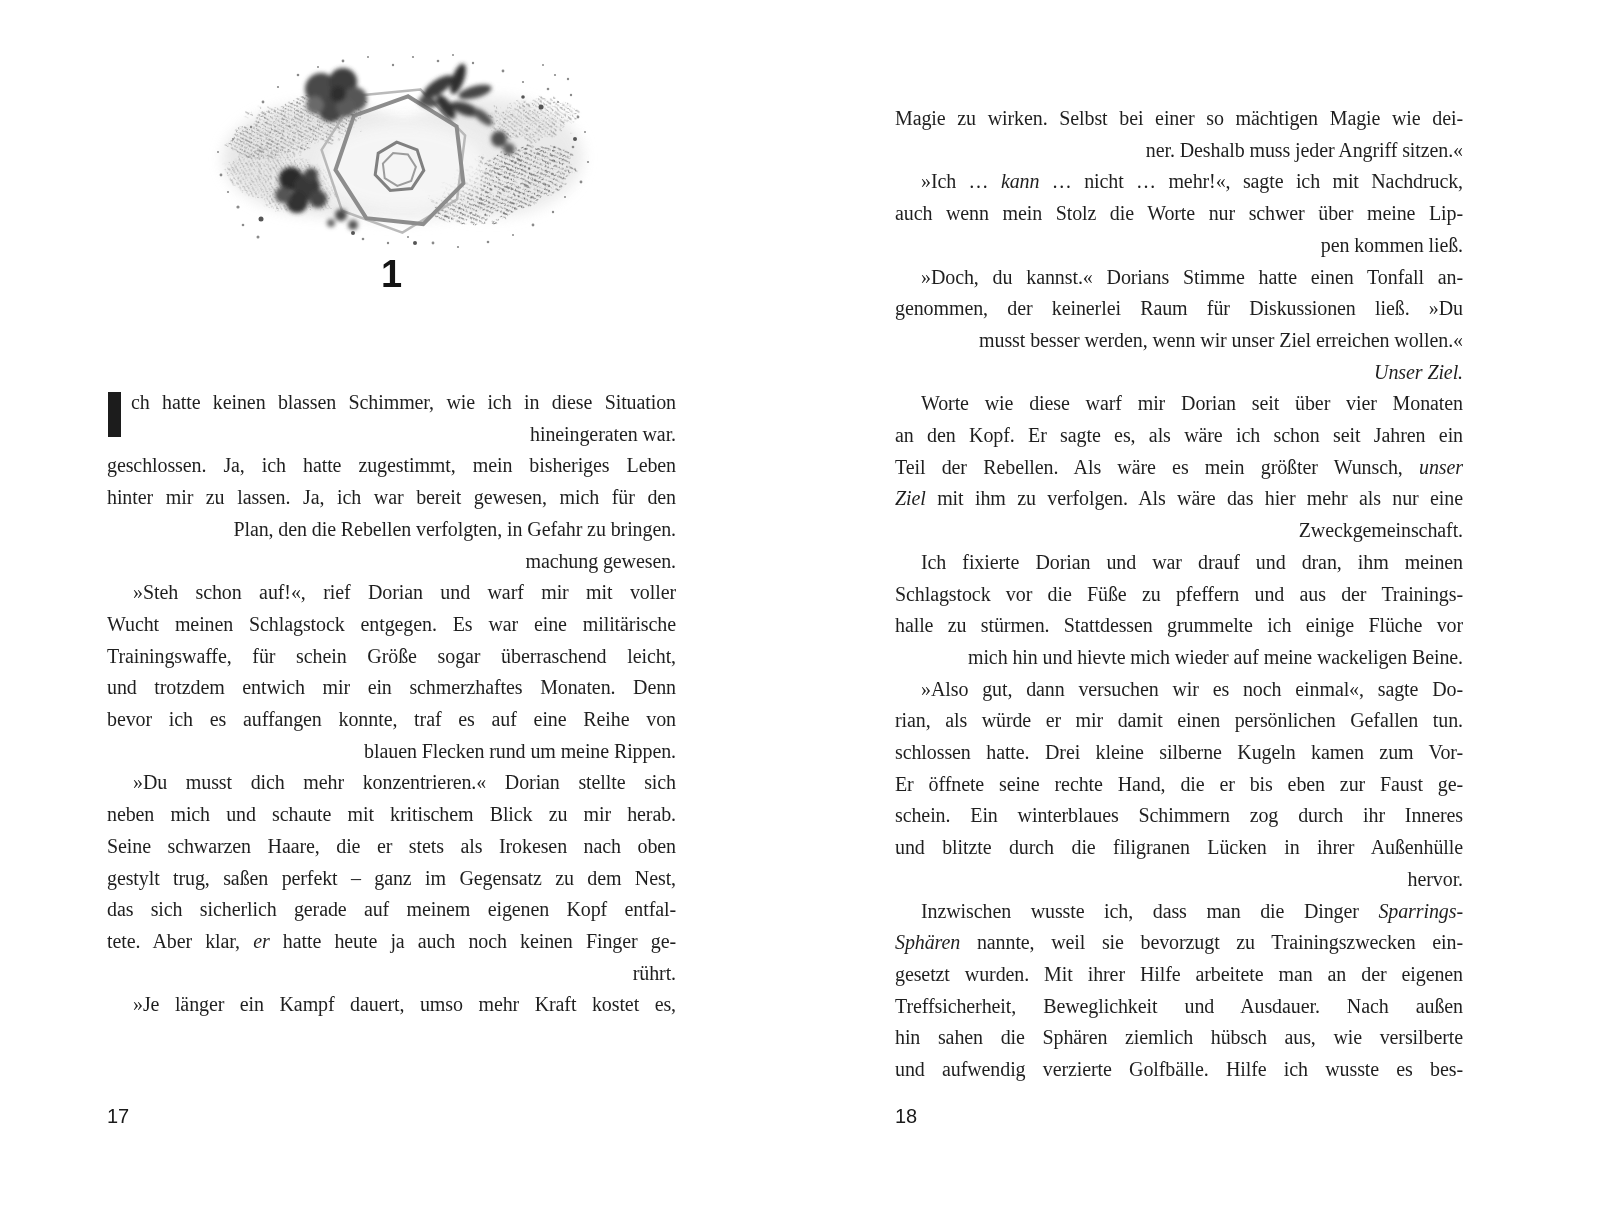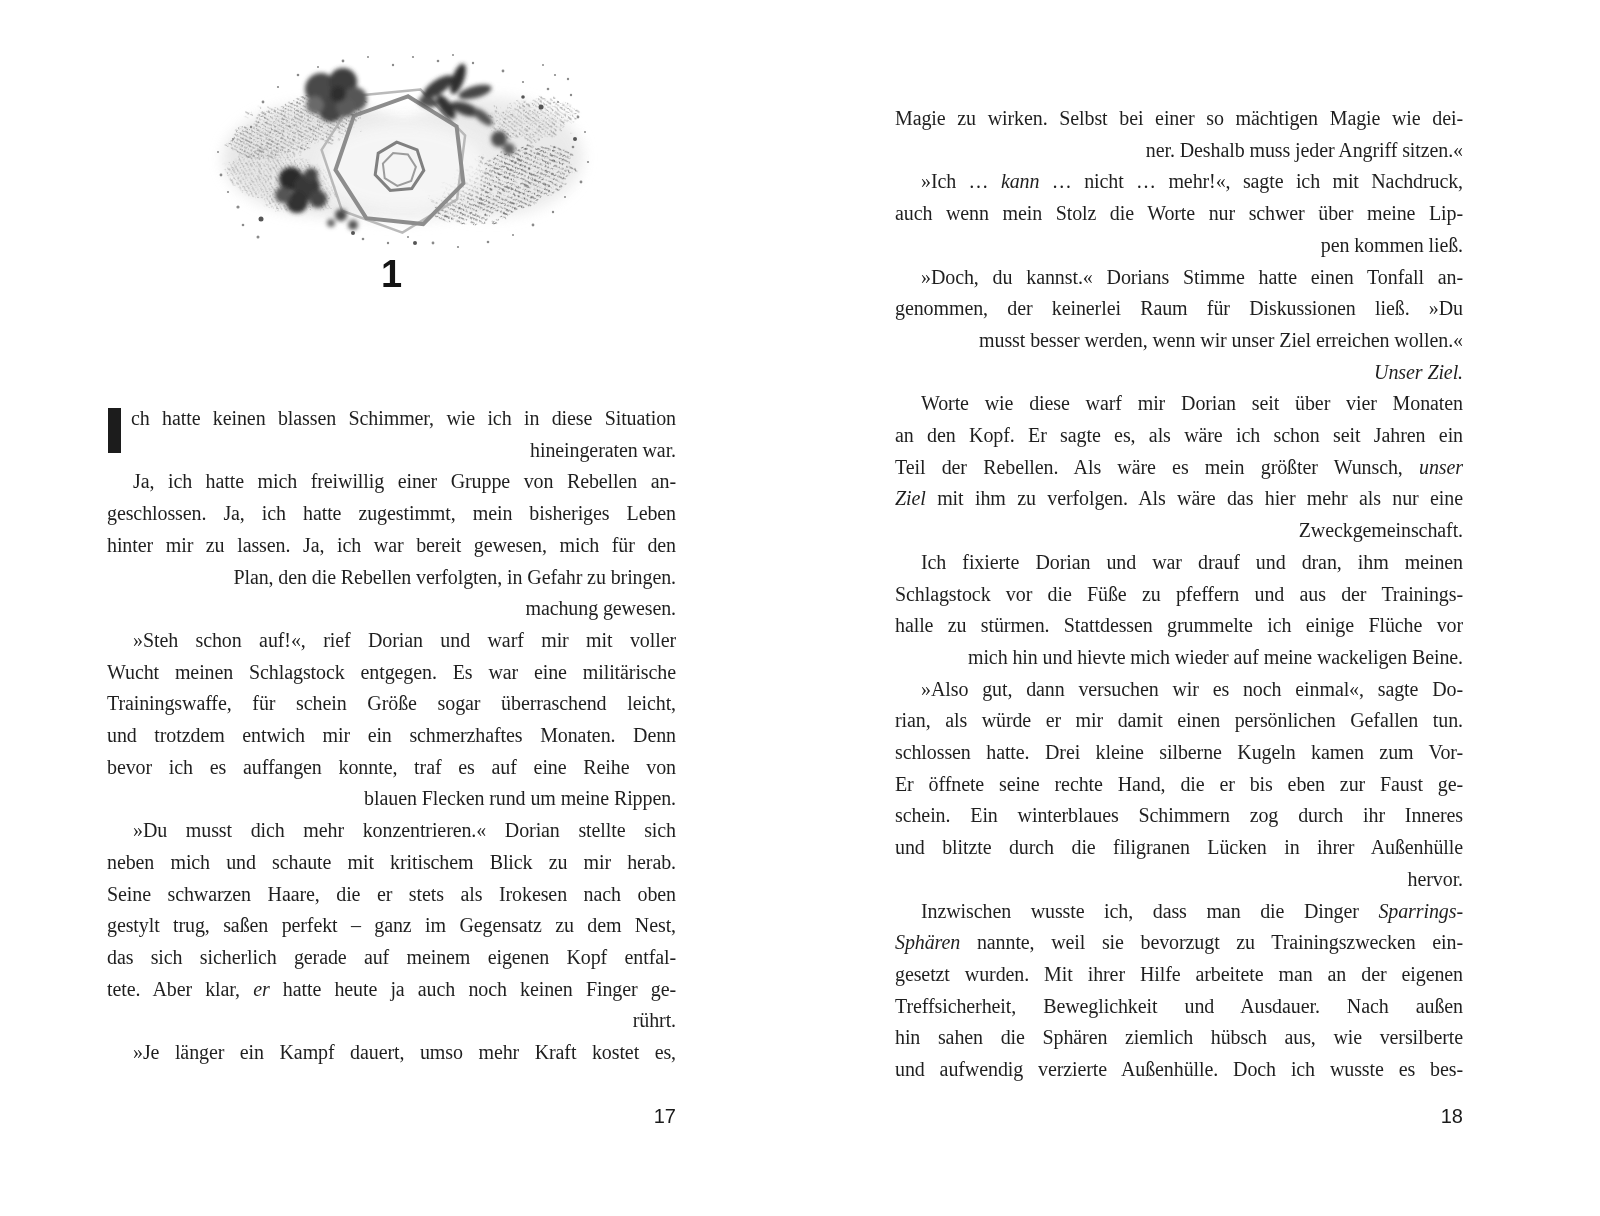--- a/index.html
+++ b/index.html
@@ -7,29 +7,29 @@
           font-family:"Liberation Serif","DejaVu Serif",serif;color:#1f1f1f;}
   .page{position:absolute;top:0;height:1216px;margin-top:21px;}
   .page-left{left:0;width:800px;}
   .page-right{left:800px;width:800px;}
   .ornament{position:absolute;left:203px;top:26px;}
   .chapter-number{position:absolute;left:107px;top:233px;width:569px;text-align:center;
           font-family:"Liberation Sans","DejaVu Sans",sans-serif;font-weight:700;
           font-size:38px;line-height:40px;color:#141414;}
   .text-block{position:absolute;width:569px;font-size:20px;line-height:31.7px;
           letter-spacing:-0.1px;}
-  .tb-left{left:107px;top:382px;}
+  .tb-left{left:107px;top:366px;}
   .tb-right{left:95px;top:82px;width:568px;}
   .para{margin:0;}
   .line{white-space:normal;text-align:right;}
   .line.j{text-align:justify;text-align-last:justify;}
   .line.ind{padding-left:26px;}
   .dropcap{float:left;width:13px;height:45px;background:#1c1c1c;margin:5px 10px 0 1px;}
   em{font-style:italic;}
-  .page-number{position:absolute;top:1084px;width:569px;text-align:right;
+  .page-number{position:absolute;top:1084px;width:569px;text-align:left;
           font-family:"Liberation Sans","DejaVu Sans",sans-serif;font-size:20px;color:#1a1a1a;}
   .pn-left{left:107px;}
   .pn-right{left:95px;width:568px;}
 </style>
 </head>
 <body>
 
 <div class="spread">
 
   <div class="page page-left">
@@ -161,21 +161,20 @@
 
     <div class="chapter-number">1</div>
 
     <div class="text-block tb-left" id="tb-left">
         <div class="para">
           <span class="dropcap" aria-label="I"></span>
           <div class="line j">ch hatte keinen blassen Schimmer, wie ich in diese Situation</div>
           <div class="line">hineingeraten war.</div>
         </div>
         <div class="para">
-          <div class="line j ind">Ja, ich hatte mich freiwillig einer Gruppe von Rebellen an-</div>
           <div class="line j">geschlossen. Ja, ich hatte zugestimmt, mein bisheriges Leben</div>
           <div class="line j">hinter mir zu lassen. Ja, ich war bereit gewesen, mich für den</div>
           <div class="line">Plan, den die Rebellen verfolgten, in Gefahr zu bringen.</div>
         </div>
         <div class="para">
           <div class="line">machung gewesen.</div>
         </div>
         <div class="para">
           <div class="line j ind">»Steh schon auf!«, rief Dorian und warf mir mit voller</div>
           <div class="line j">Wucht meinen Schlagstock entgegen. Es war eine militärische</div>
@@ -241,19 +240,19 @@
           <div class="line j">schein. Ein winterblaues Schimmern zog durch ihr Inneres</div>
           <div class="line j">und blitzte durch die filigranen Lücken in ihrer Außenhülle</div>
           <div class="line">hervor.</div>
         </div>
         <div class="para">
           <div class="line j ind">Inzwischen wusste ich, dass man die Dinger <em>Sparrings-</em></div>
           <div class="line j"><em>Sphären</em> nannte, weil sie bevorzugt zu Trainingszwecken ein-</div>
           <div class="line j">gesetzt wurden. Mit ihrer Hilfe arbeitete man an der eigenen</div>
           <div class="line j">Treffsicherheit, Beweglichkeit und Ausdauer. Nach außen</div>
           <div class="line j">hin sahen die Sphären ziemlich hübsch aus, wie versilberte</div>
-          <div class="line j">und aufwendig verzierte Außenhülle. Doch ich wusste es bes-</div>
+          <div class="line j">und aufwendig verzierte Golfbälle. Hilfe ich wusste es bes-</div>
         </div>
       </div>
     <div class="page-number pn-right">18</div>
   </div>
 
 </div>
 
 </body></html>

